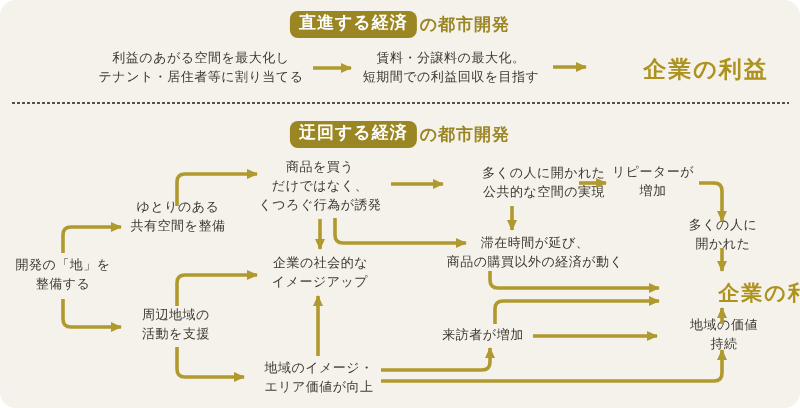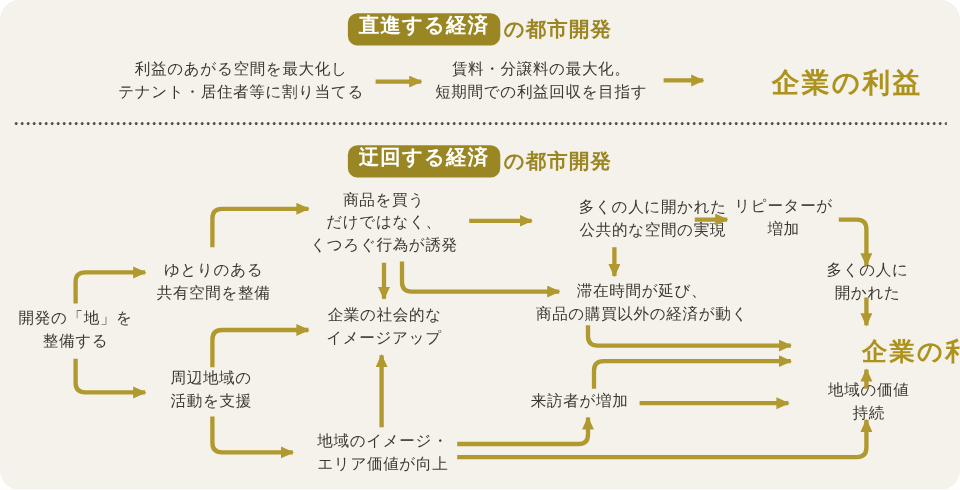--- a/index.html
+++ b/index.html
@@ -68,21 +68,21 @@
 
   <div class="divider"></div>
 
   <div class="sec-title" style="top:121px;">
     <span class="badge">迂回する経済</span>
     <span class="suffix">の都市開発</span>
   </div>
 
   <div class="node txt" style="left:63px;top:276px;">開発の「地」を
 整備する</div>
-  <div class="node txt" style="left:178px;top:236px;">ゆとりのある
+  <div class="node txt" style="left:178px;top:218px;">ゆとりのある
 共有空間を整備</div>
   <div class="node txt" style="left:176px;top:326px;">周辺地域の
 活動を支援</div>
   <div class="node txt" style="left:320px;top:187px;">商品を買う
 だけではなく、
 くつろぐ行為が誘発</div>
   <div class="node txt" style="left:320px;top:274px;text-align:right;">企業の社会的な
 イメージアップ</div>
   <div class="node txt" style="left:319px;top:379px;">地域のイメージ・
 エリア価値が向上</div>

